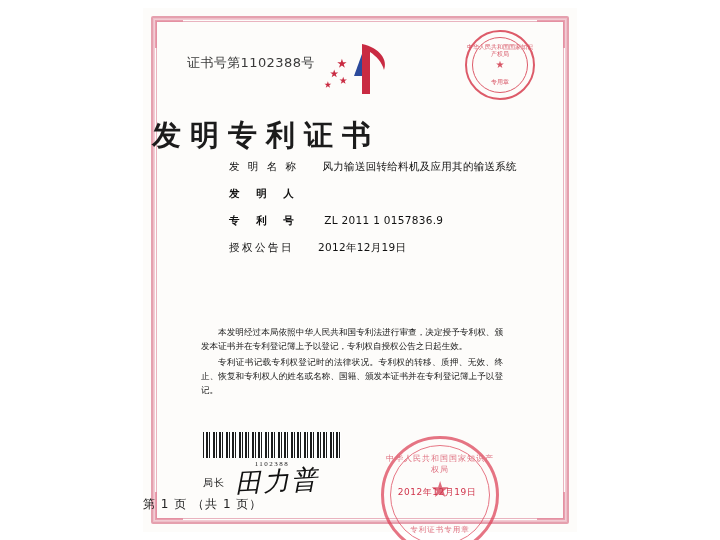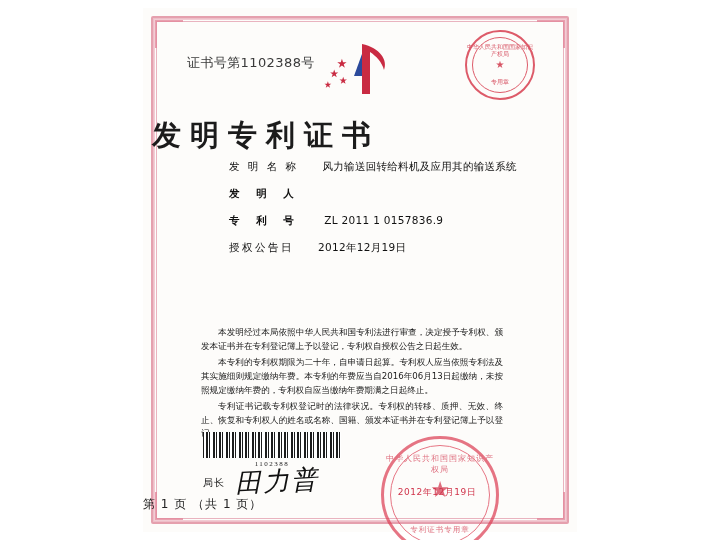--- a/index.html
+++ b/index.html
@@ -347,21 +347,20 @@
         <span class="field-value">ZL 2011 1 0157836.9</span>
       </div>
       <div class="field-row">
         <span class="field-label">授权公告日</span>
         <span class="field-value">2012年12月19日</span>
       </div>
     </div>
 
     <div class="body-text">
       <p>本发明经过本局依照中华人民共和国专利法进行审查，决定授予专利权、颁发本证书并在专利登记簿上予以登记，专利权自授权公告之日起生效。</p>
-      <p>本专利的专利权期限为二十年，自申请日起算。专利权人应当依照专利法及其实施细则规定缴纳年费。本专利的年费应当自2016年06月13日起缴纳，未按照规定缴纳年费的，专利权自应当缴纳年费期满之日起终止。</p>
       <p>专利证书记载专利权登记时的法律状况。专利权的转移、质押、无效、终止、恢复和专利权人的姓名或名称、国籍、颁发本证书并在专利登记簿上予以登记。</p>
     </div>
 
     <div class="barcode"></div>
     <div class="barcode-num">1102388</div>
 
     <div class="director-label">局长</div>
     <div class="signature">田力普</div>
 
     <div class="seal-main">

